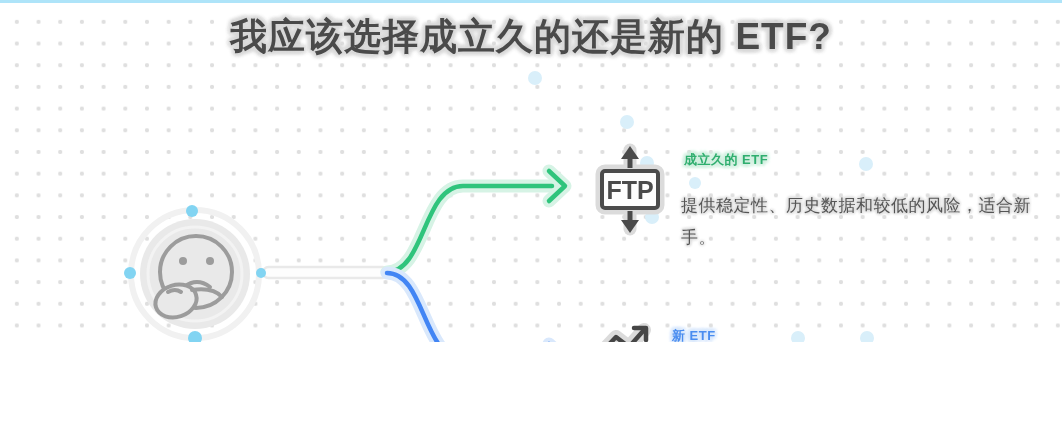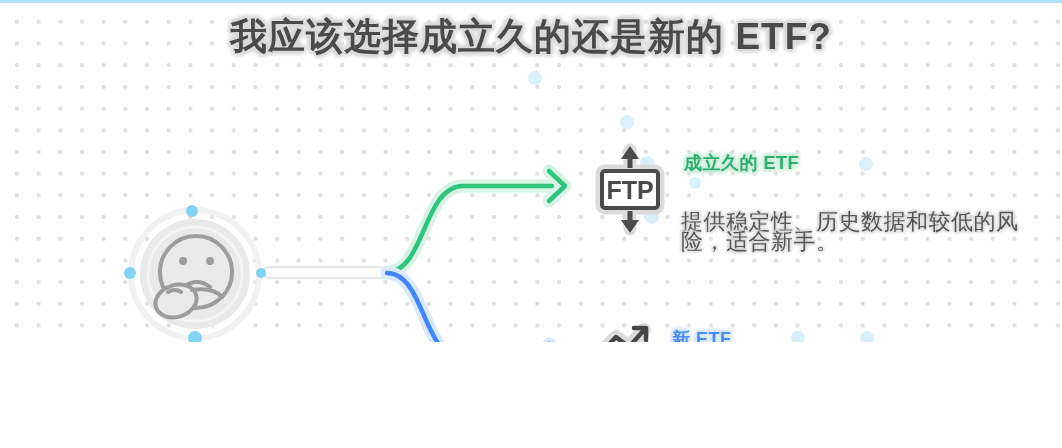--- a/index.html
+++ b/index.html
@@ -39,48 +39,47 @@
 
   .diagram-svg {
     position: absolute; top: 0; left: 0;
     width: 1062px; height: 448px;
     z-index: 2;
   }
 
   .branch-text { position: absolute; z-index: 3; }
 
   .branch-heading {
-    font-size: 18px;
+    font-size: 13px;
     font-weight: bold;
     letter-spacing: 0.5px;
     white-space: nowrap;
   }
   .branch-heading.green {
     color: #2fae6e;
     text-shadow: 0 0 4px #cdeedd, 0 0 4px #cdeedd, 0 0 6px #cdeedd,
                  2px 2px 3px #cdeedd, -2px -2px 3px #cdeedd,
                  2px -2px 3px #cdeedd, -2px 2px 3px #cdeedd;
   }
   .branch-heading.blue {
     color: #4a8df0;
     text-shadow: 0 0 4px #d6e6fb, 0 0 4px #d6e6fb, 0 0 6px #d6e6fb,
                  2px 2px 3px #d6e6fb, -2px -2px 3px #d6e6fb,
                  2px -2px 3px #d6e6fb, -2px 2px 3px #d6e6fb;
   }
 
   .branch-desc {
-    font-size: 22px;
-    line-height: 20px;
+    font-size: 17px;
+    line-height: 32px;
     color: #555555;
     width: 368px;
     letter-spacing: 0.5px;
     text-shadow: 0 0 3px #dcdcdc, 0 0 4px #dcdcdc,
                  1px 1px 3px #dcdcdc, -1px -1px 3px #dcdcdc,
                  1px -1px 3px #dcdcdc, -1px 1px 3px #dcdcdc;
-    margin-top: 22px;
   }
 
   .ftp-label {
     font-family: "Liberation Sans", sans-serif;
     font-size: 25px;
     font-weight: bold;
   }
 </style>
 </head>
 <body>

